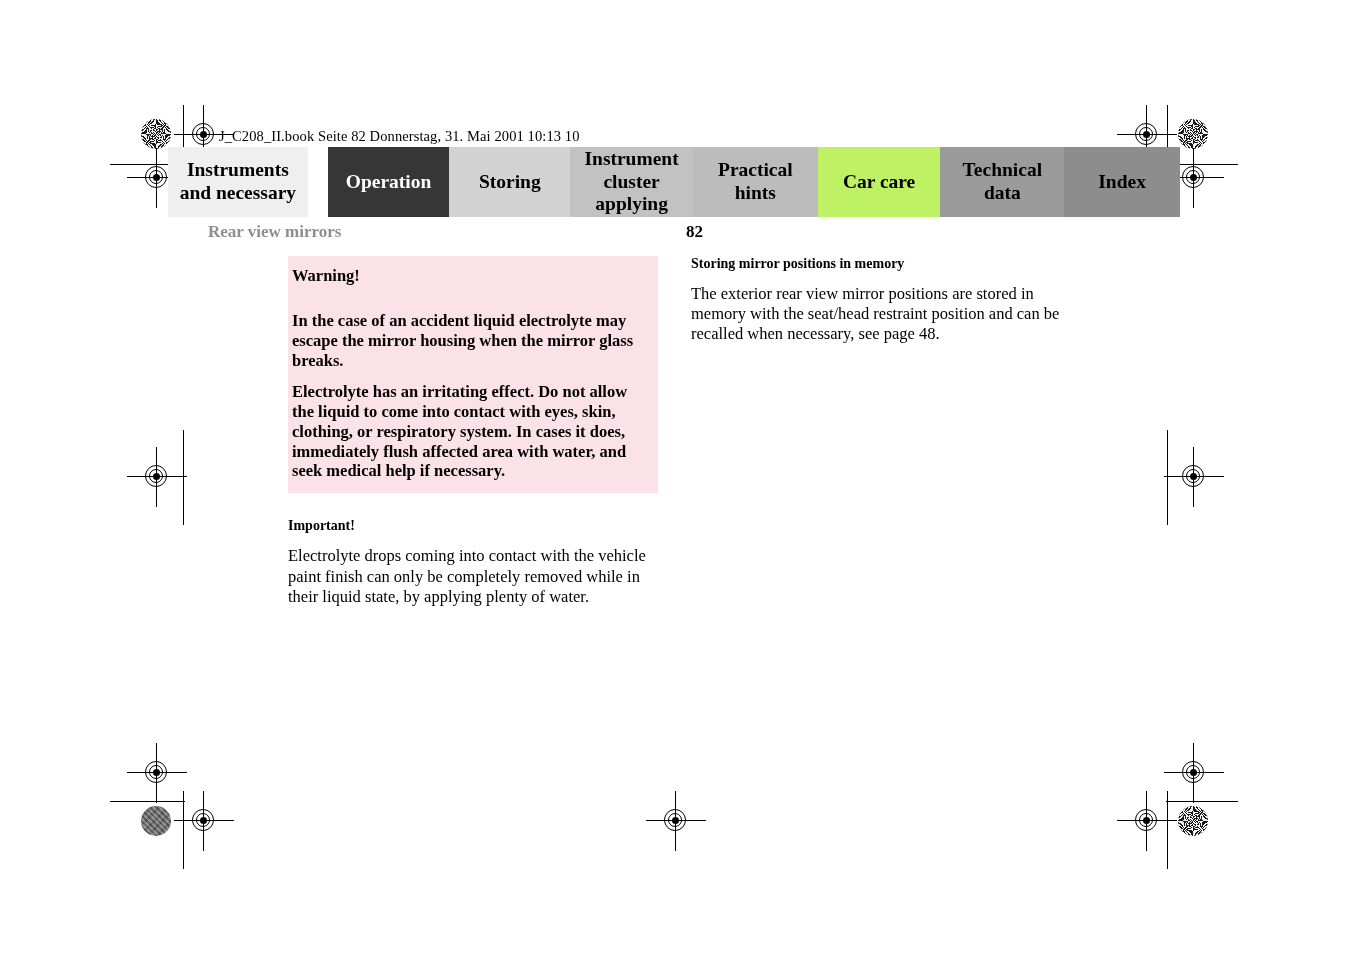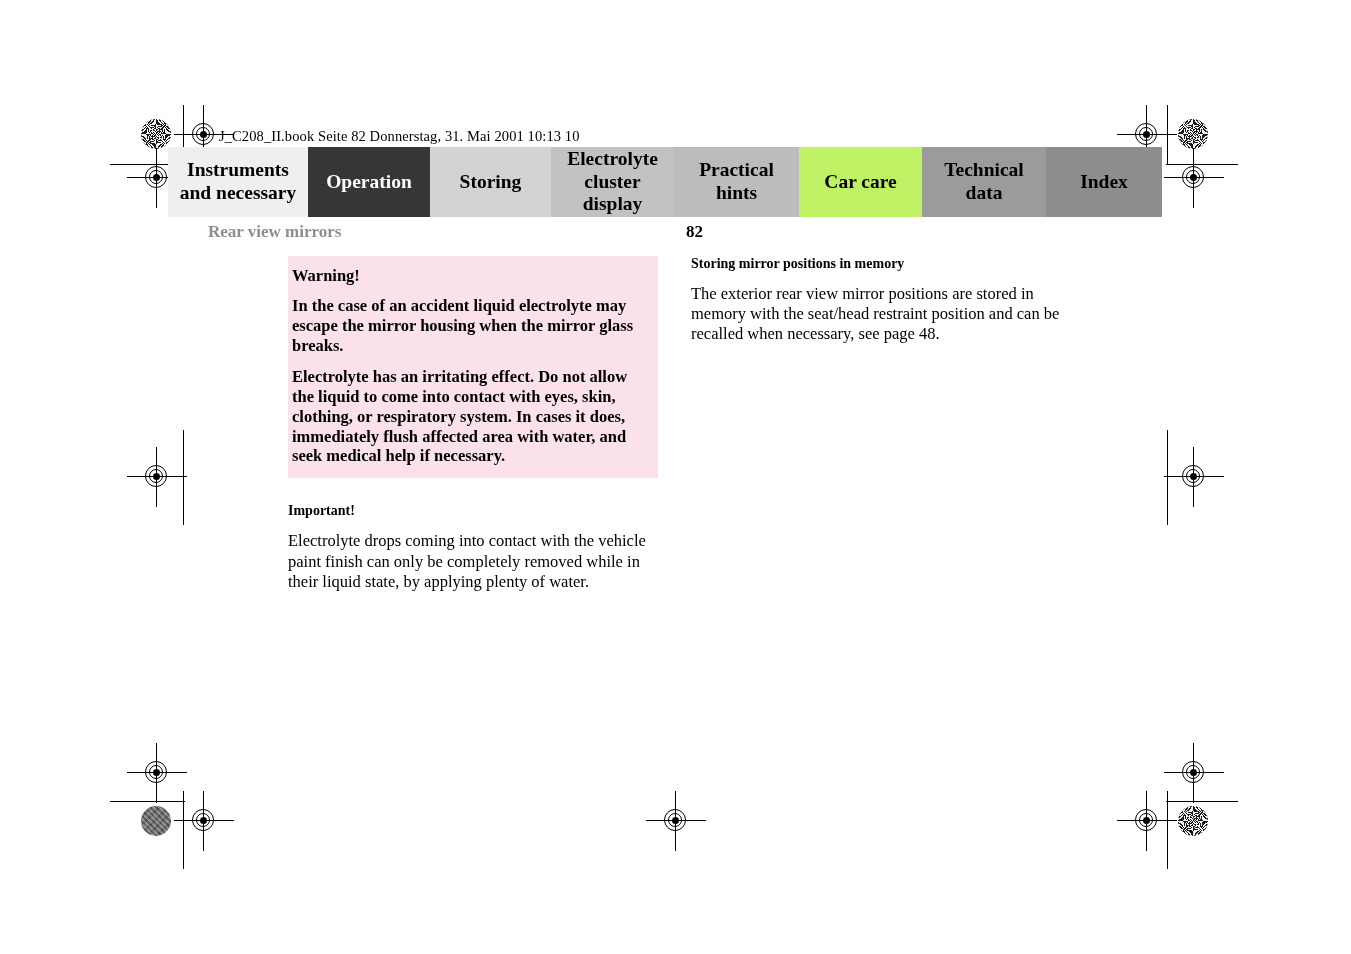--- a/index.html
+++ b/index.html
@@ -166,21 +166,21 @@
     background: #fbe1e8;
     padding: 10px 0 12px 0;
     width: 370px;
     box-sizing: border-box;
   }
   #warning-box .inner { padding: 0 14px 0 4px; }
   .warn-title {
     font-weight: bold;
     font-size: 16.5px;
     color: #000;
-    margin: 0 0 10px 0;
+    margin: 0 0 25px 0;
     line-height: 1.2;
   }
   .warn-para {
     font-weight: bold;
     font-size: 16.5px;
     color: #000;
     margin: 0 0 11px 0;
     line-height: 1.21;
   }
   .warn-para:last-child { margin-bottom: 0; }
@@ -298,28 +298,28 @@
   <div class="crop-line h" style="left:1166px; top:801px; width:72px;"></div>
   <div class="crop-line v" style="left:183px; top:791px; height:78px;"></div>
   <div class="crop-line v" style="left:1167px; top:791px; height:78px;"></div>
 
   <div class="book-info" style="left:219px; top:128px;">J_C208_II.book  Seite 82  Donnerstag, 31. Mai 2001  10:13 10</div>
 
   <div id="tab-bar">
       <div class="tab" style="background: rgb(239, 239, 239); width: 140px;">
         <span>Instruments and necessary</span>
       </div>
-      <div class="tab active" style="background: rgb(54, 54, 54); width: 122px;">
+      <div class="tab active" style="background: rgb(54, 54, 54); width: 122px; margin-left: 20px;">
         <span>Operation</span>
       </div>
       <div class="tab" style="background: rgb(211, 211, 211); width: 121px;">
         <span>Storing</span>
       </div>
       <div class="tab" style="background: rgb(194, 194, 194); width: 123px;">
-        <span>Electrolyte cluster display</span>
+        <span>Instrument cluster applying</span>
       </div>
       <div class="tab" style="background: rgb(188, 188, 188); width: 125px;">
         <span>Practical hints</span>
       </div>
       <div class="tab" style="background: #bef264; width: 123px;">
         <span>Car care</span>
       </div>
       <div class="tab" style="background: rgb(155, 155, 155); width: 124px;">
         <span>Technical data</span>
       </div>

